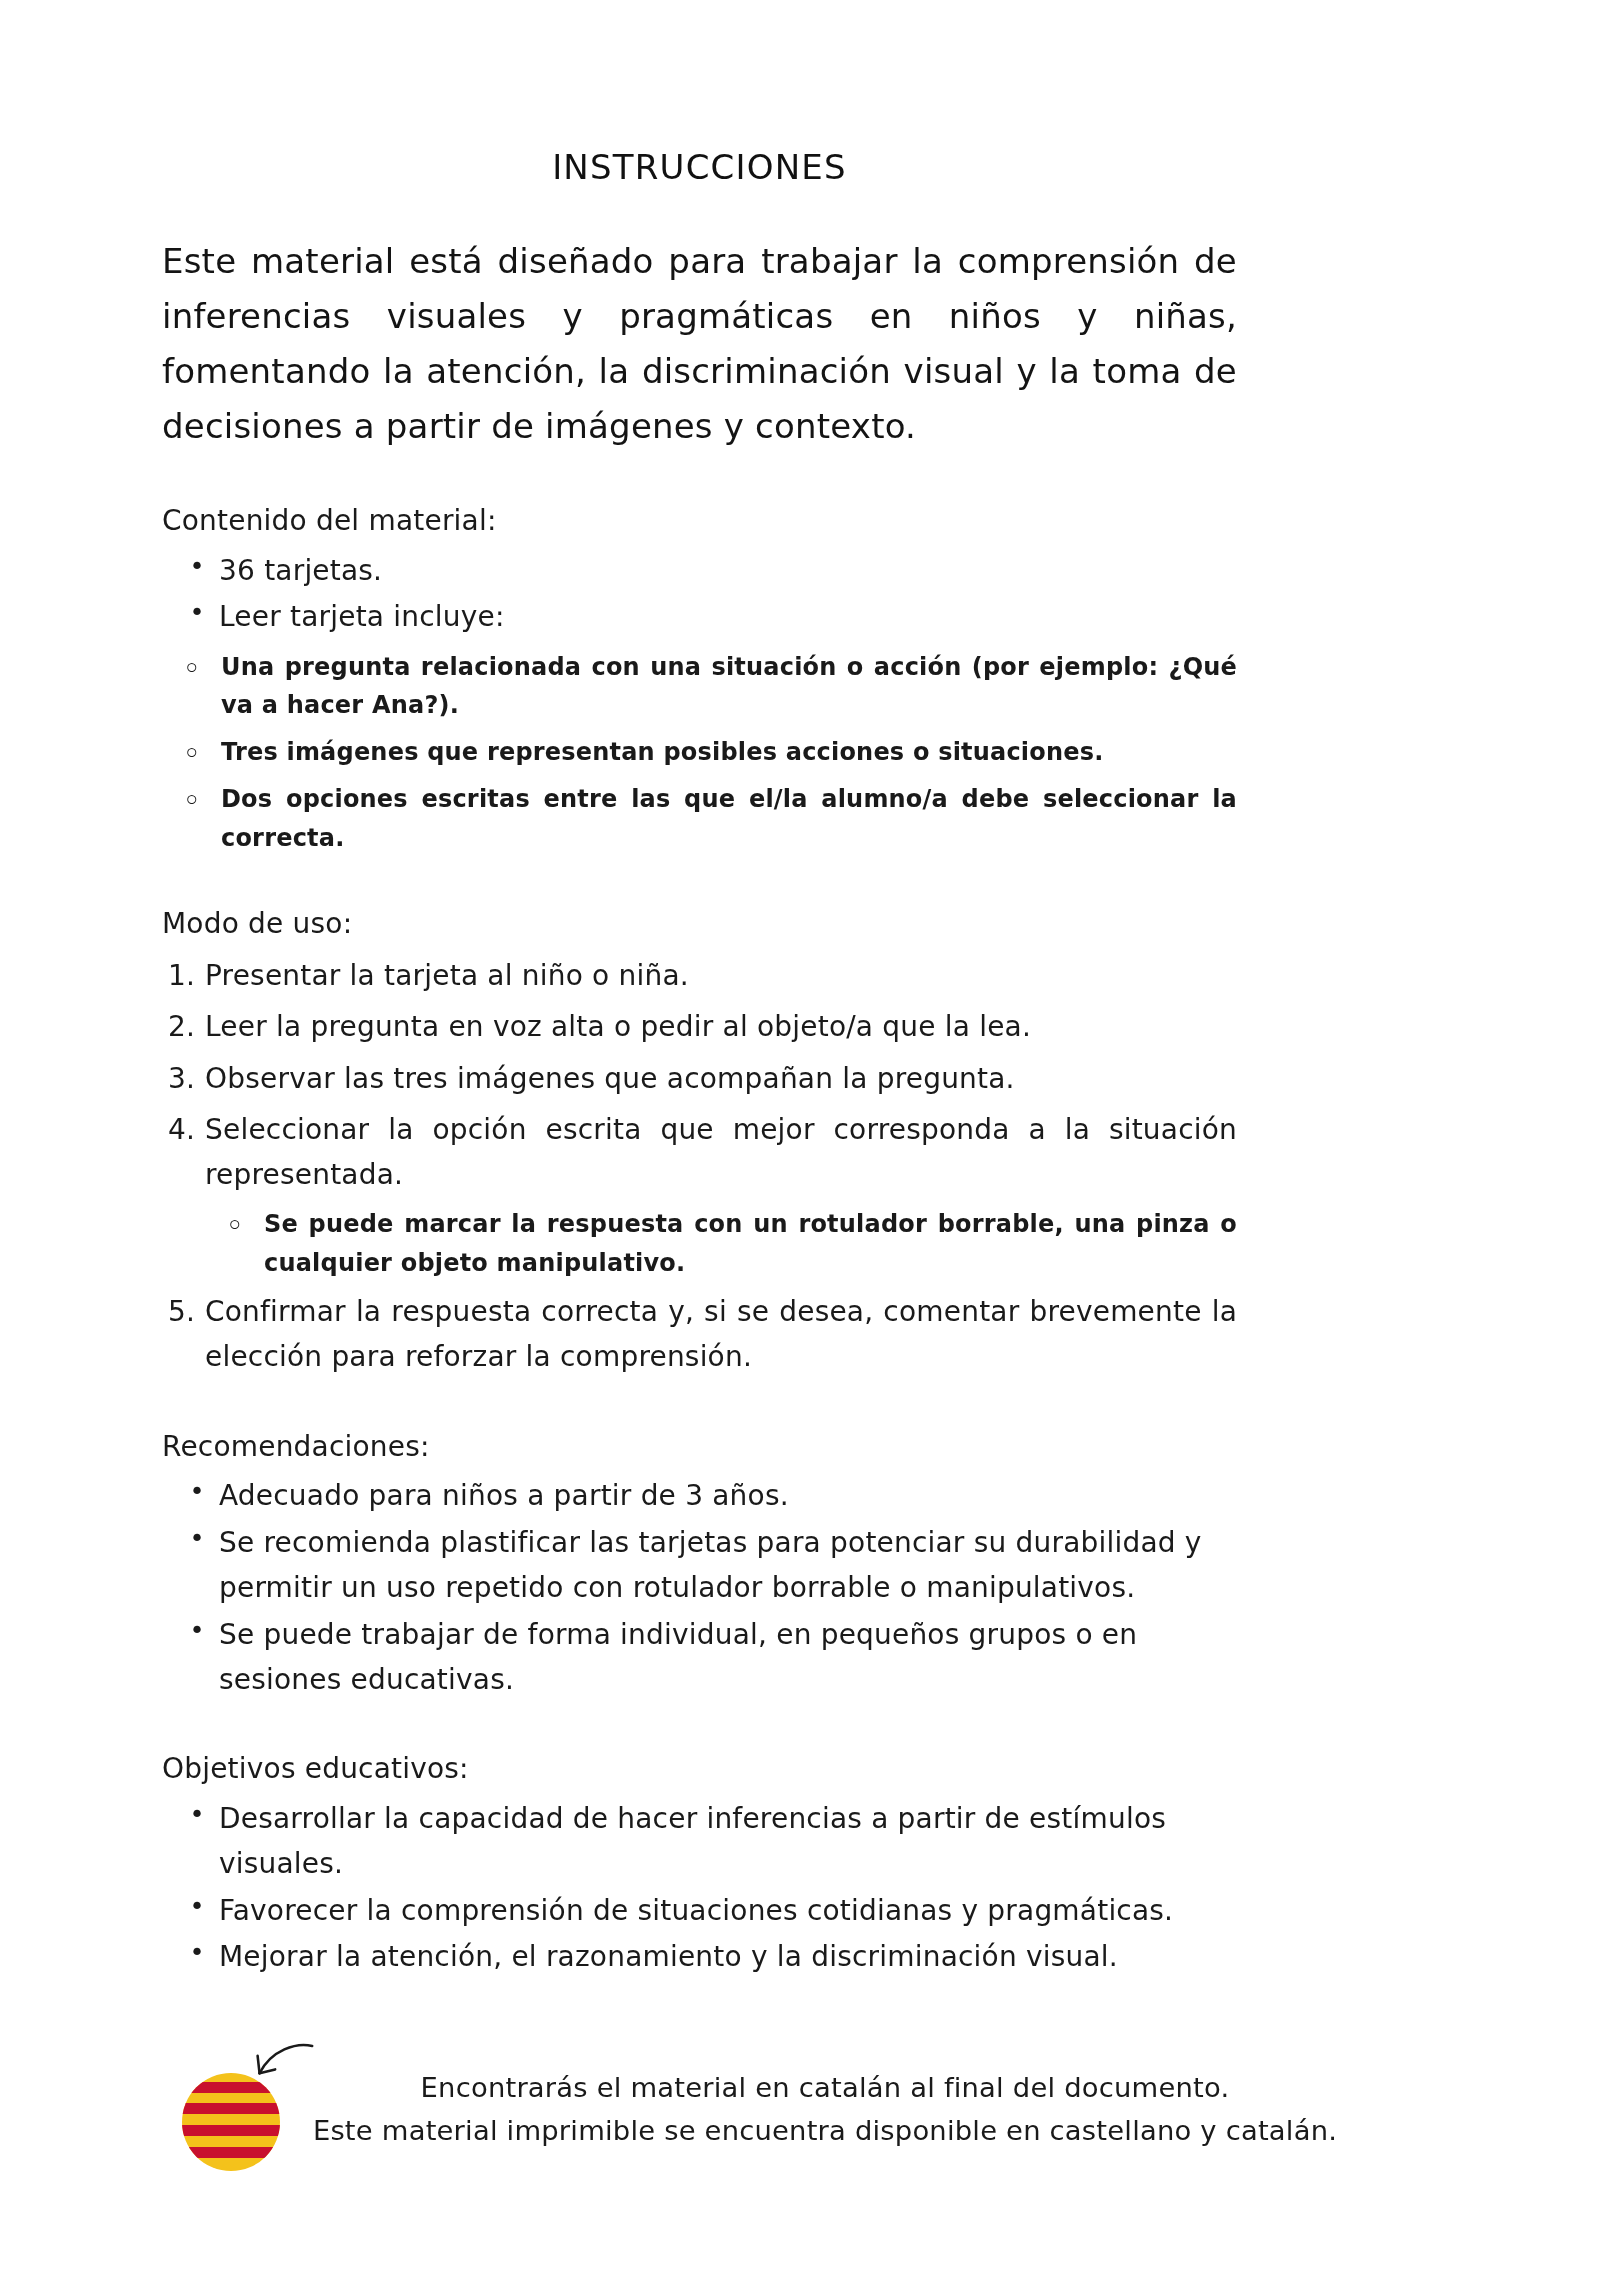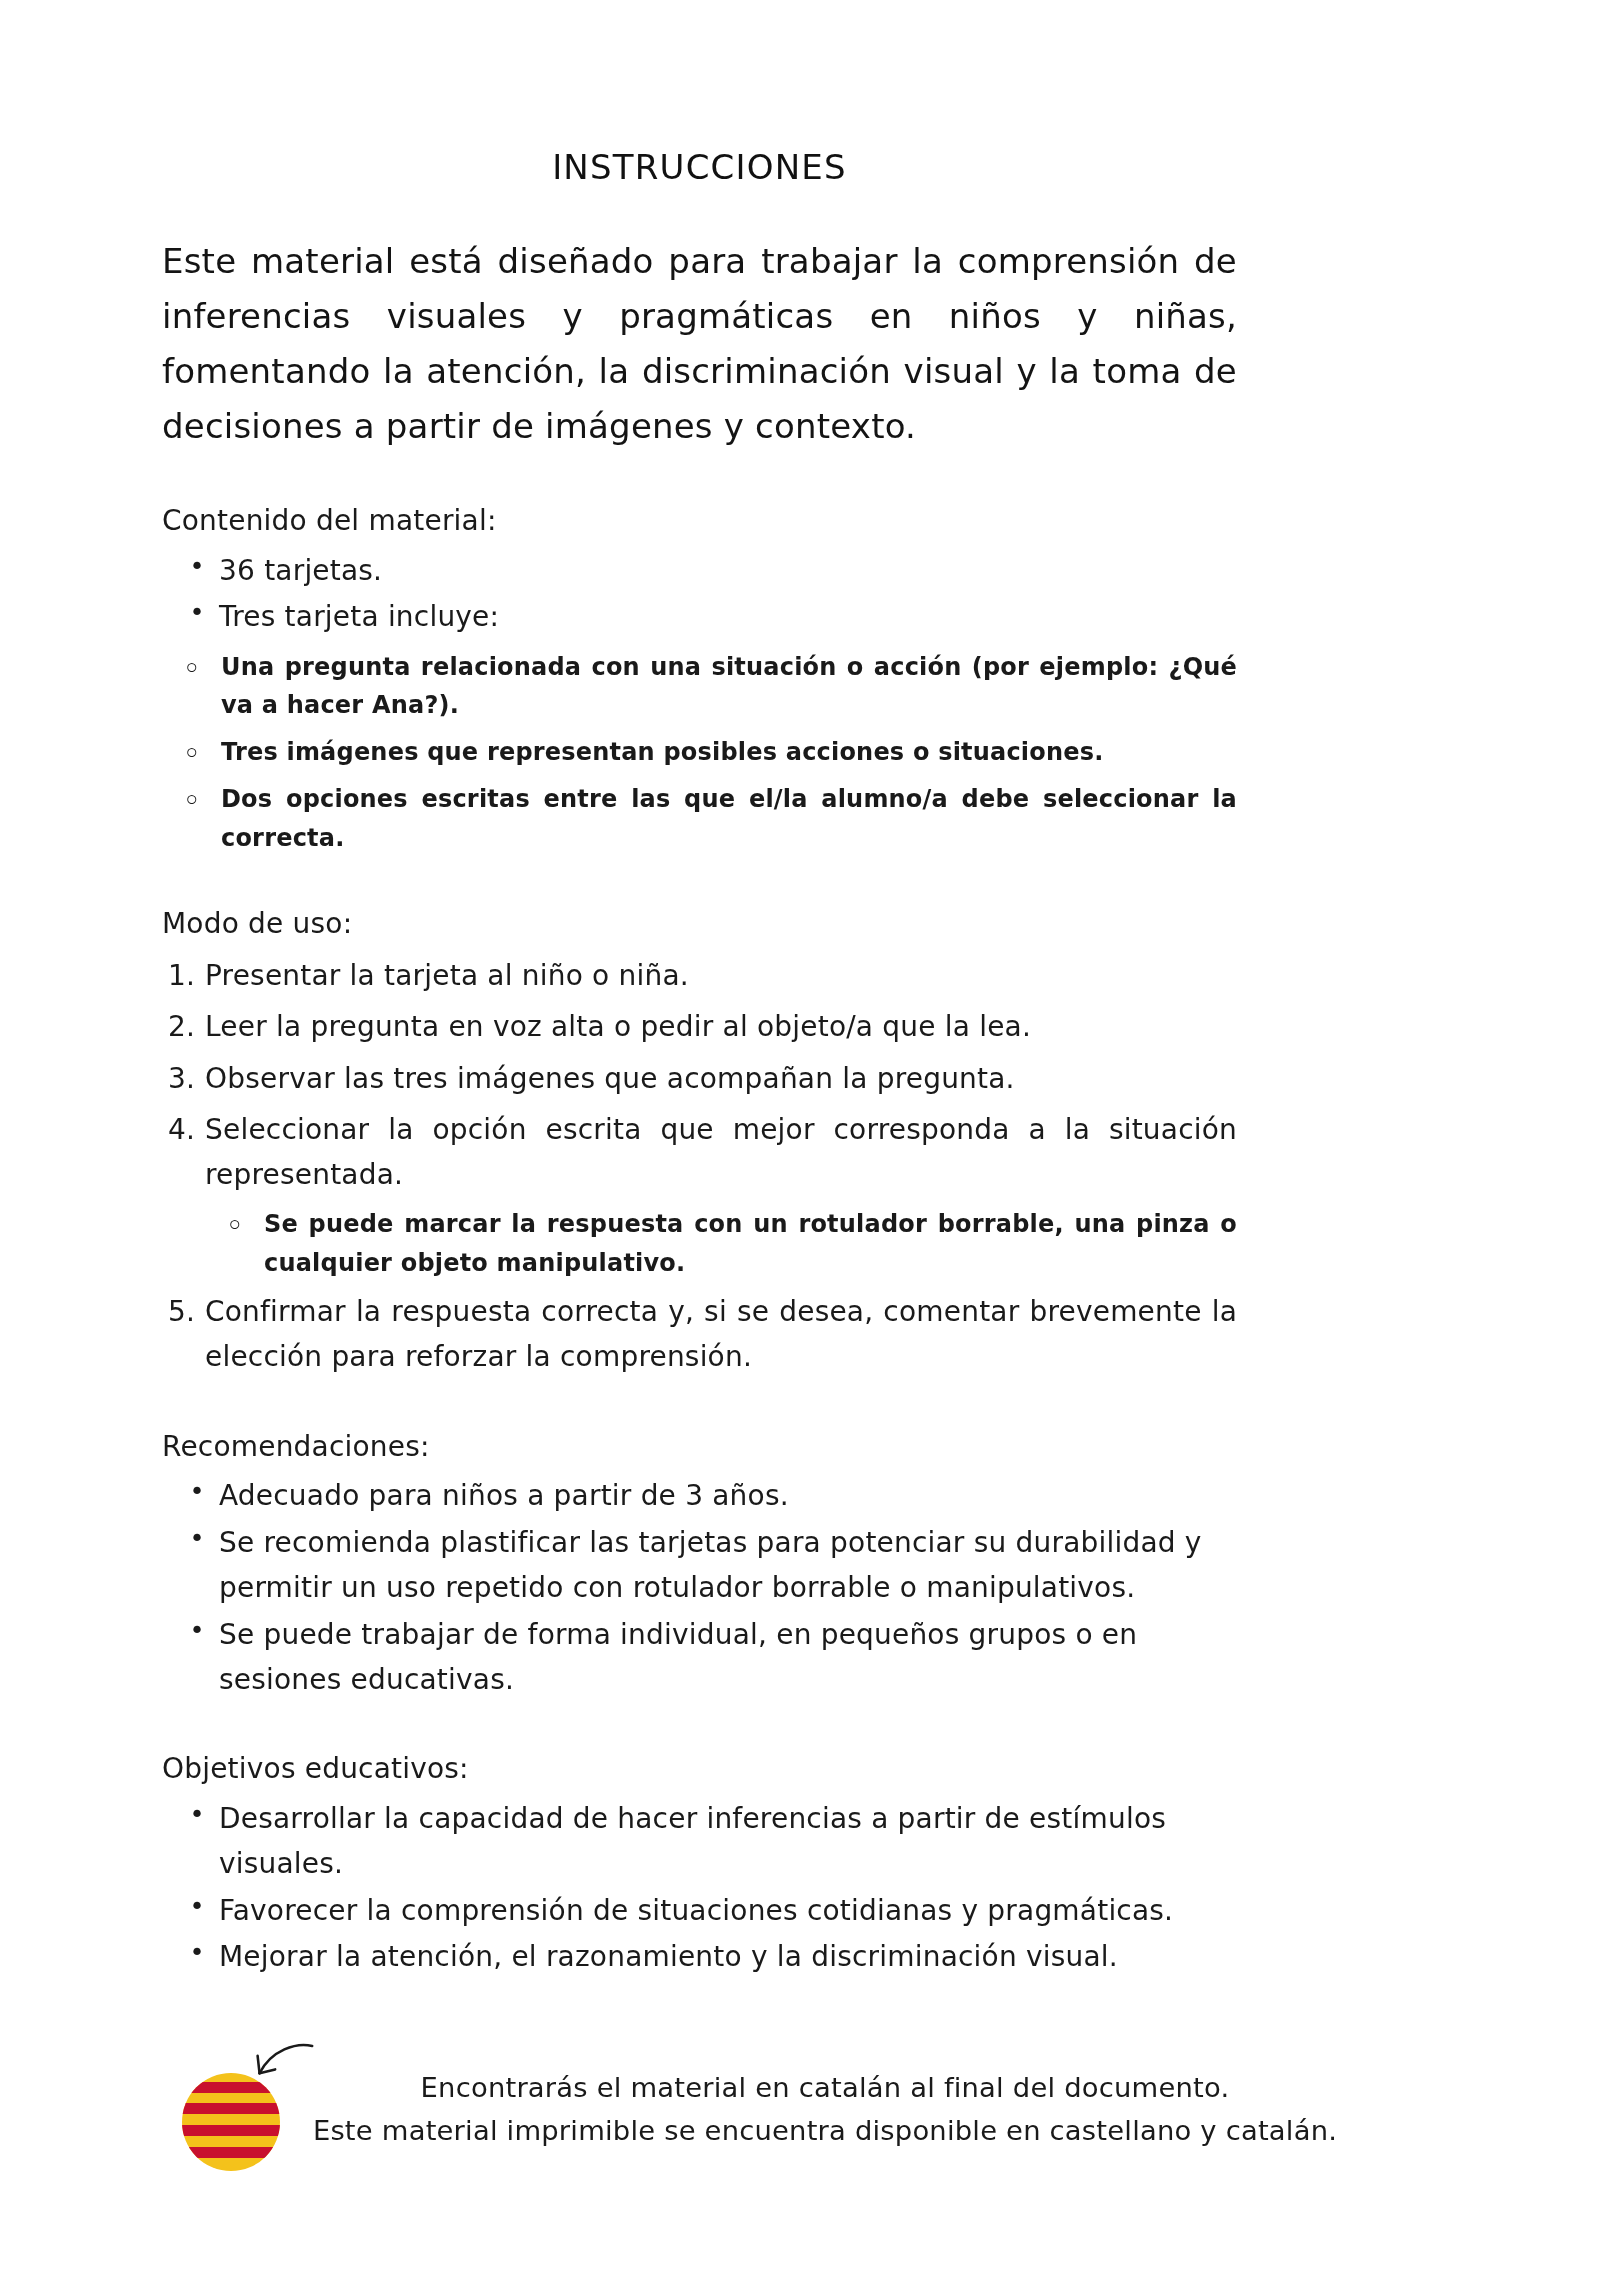--- a/index.html
+++ b/index.html
@@ -176,21 +176,21 @@
 
 <div class="page">
 
   <h1 class="doc-title">INSTRUCCIONES</h1>
 
   <p class="para">Este material está diseñado para trabajar la comprensión de inferencias visuales y pragmáticas en niños y niñas, fomentando la atención, la discriminación visual y la toma de decisiones a partir de imágenes y contexto.</p>
 
   <div class="section-head">Contenido del material:</div>
   <ul class="bullets">
     <li>36 tarjetas.</li>
-    <li>Tres tarjeta incluye:</li>
+    <li>Leer tarjeta incluye:</li>
   </ul>
   <ul class="subbullets indent-1">
     <li>Una pregunta relacionada con una situación o acción (por ejemplo: ¿Qué va a hacer Ana?).</li>
     <li>Tres imágenes que representan posibles acciones o situaciones.</li>
     <li>Dos opciones escritas entre las que el/la alumno/a debe seleccionar la correcta.</li>
   </ul>
 
   <div class="section-head">Modo de uso:</div>
   <ol class="numbered indent-1">
     <li>Presentar la tarjeta al niño o niña.</li>

